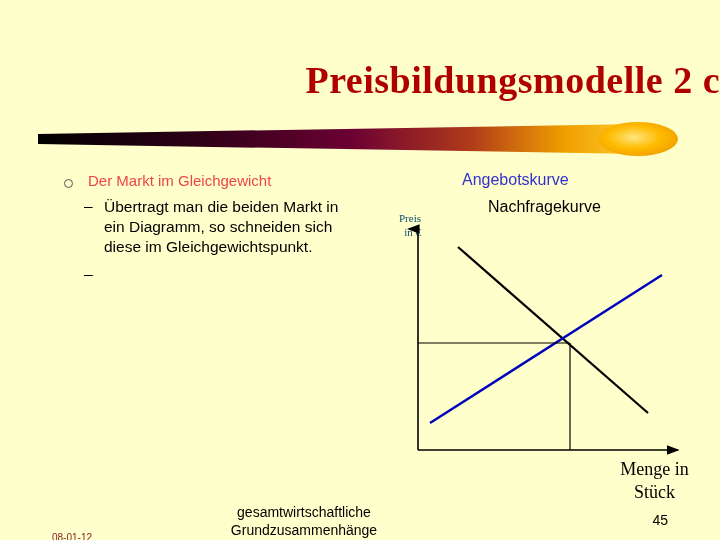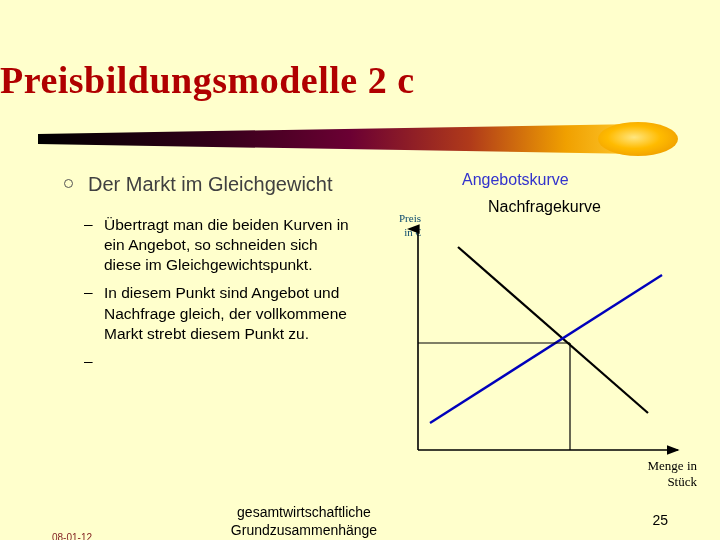--- a/index.html
+++ b/index.html
@@ -14,21 +14,21 @@
     overflow: hidden;
     position: relative;
   }
 
   
   #title {
     position: absolute;
     left: 0;
     top: 58px;
     width: 720px;
-    text-align: left;
+    text-align: right;
     font-family: "Liberation Serif", serif;
     font-size: 38px;
     font-weight: bold;
     color: #b00000;
     letter-spacing: 0.5px;
   }
 
   
   #comet {
     position: absolute;
@@ -41,24 +41,24 @@
   
   #bullets {
     position: absolute;
     left: 48px;
     top: 172px;
     width: 310px;
   }
   .lvl1 {
     position: relative;
     padding-left: 40px;
-    font-size: 20px;
-    color: #404040;
+    font-size: 15px;
+    color: #ef4444;
     line-height: 1.25;
-    margin-bottom: 18px;
+    margin-bottom: 6px;
   }
   .lvl1 .dot {
     position: absolute;
     left: 16px;
     top: 7px;
     width: 7px;
     height: 7px;
     border: 1px solid #555;
     border-radius: 50%;
     background: transparent;
@@ -96,23 +96,23 @@
     font-family: "Liberation Serif", serif;
     font-size: 11px;
     color: #0c4a6e;
     line-height: 1.25;
   }
   #axis-label-menge {
     position: absolute;
     left: 612px;
     top: 458px;
     width: 85px;
-    text-align: right;
+    text-align: center;
     font-family: "Liberation Serif", serif;
-    font-size: 13px;
+    font-size: 18px;
     color: #000;
     line-height: 1.25;
   }
 
   
   #chart {
     position: absolute;
     left: 390px;
     top: 215px;
     width: 300px;
@@ -173,25 +173,24 @@
   </svg>
 </div>
 
 <div id="bullets">
   <div class="lvl1">
     <span class="dot"></span>
     <span>Der Markt im Gleichgewicht</span>
   </div>
   <div class="lvl2">
     <span class="dash">–</span>
-    <span>Übertragt man die beiden Kurven in ein Angebot, so schneiden sich diese im Gleichgewichtspunkt.</span>
+    <span>Übertragt man die beiden Markt in ein Diagramm, so schneiden sich diese im Gleichgewichtspunkt.</span>
   </div>
   <div class="lvl2">
     <span class="dash">–</span>
-    <span>In diesem Punkt sind Angebot und Nachfrage gleich, der vollkommene Markt strebt diesem Punkt zu.</span>
   </div>
   <div class="lvl2">
     <span class="dash">–</span>
   </div>
 </div>
 
 <div class="curve-label" id="label-angebot">Angebotskurve</div>
 <div class="curve-label" id="label-nachfrage">Nachfragekurve</div>
 
 <div id="axis-label-preis">
@@ -225,13 +224,13 @@
     <line x1="28" y1="128" x2="180" y2="128" stroke="#000" stroke-width="1.2"></line>
     <line x1="180" y1="128" x2="180" y2="235" stroke="#000" stroke-width="1.2"></line>
   </svg>
 </div>
 
 <div id="footer-date">08-01-12</div>
 <div id="footer-center">
   <div>gesamtwirtschaftliche</div>
   <div>Grundzusammenhänge</div>
 </div>
-<div id="footer-page">25</div>
+<div id="footer-page">45</div>
 
 </body></html>

